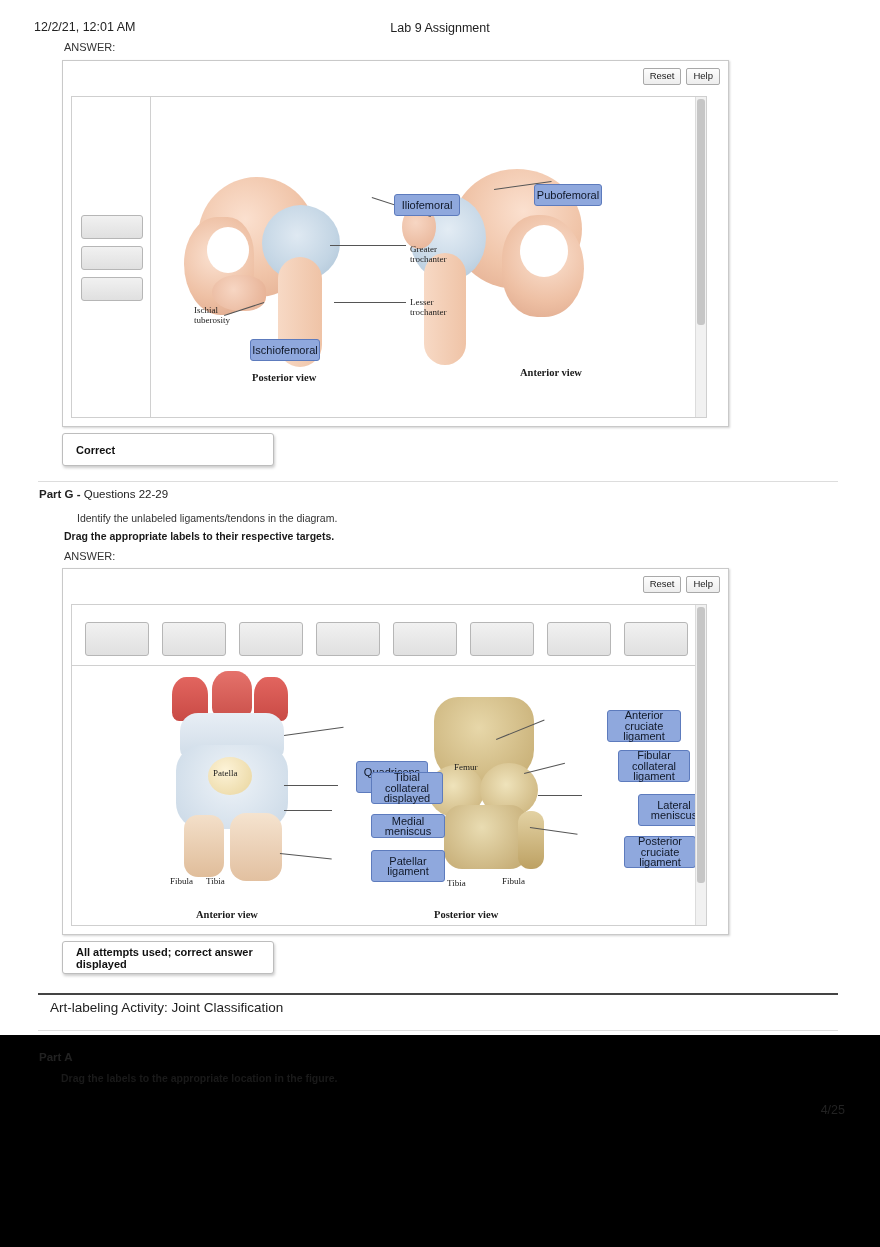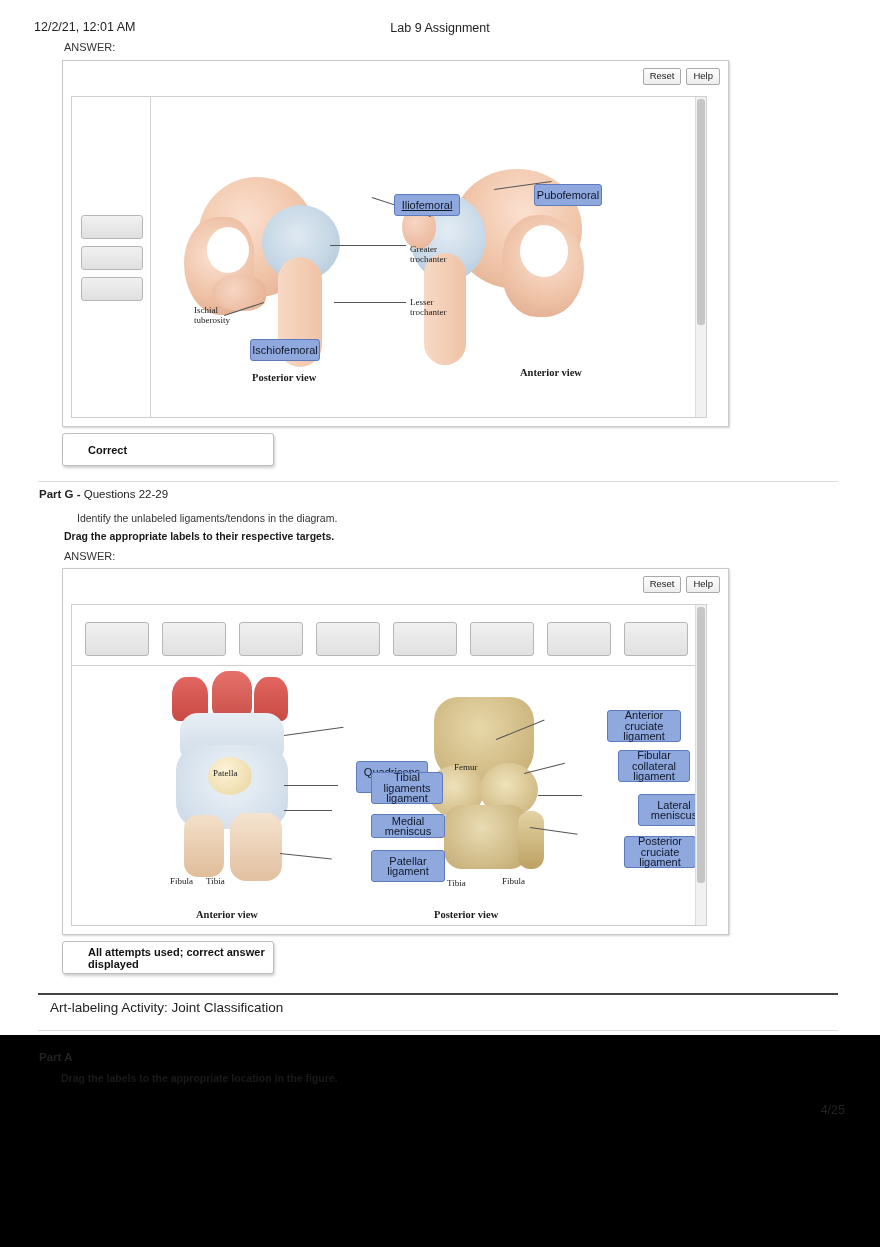--- a/index.html
+++ b/index.html
@@ -138,21 +138,21 @@
     position: absolute;
     background: #fff;
     border: 1px solid #bdbdbd;
     border-radius: 3px;
     box-shadow: 1px 2px 3px rgba(0,0,0,0.2);
     font-size: 11px;
     font-weight: bold;
     color: #111;
     display: flex;
     align-items: center;
-    padding-left: 25px;
+    padding-left: 13px;
     box-sizing: border-box;
   }
   .hr {
     position: absolute;
     background: #dddddd;
     height: 1px;
   }
   .hr-thick {
     position: absolute;
     background: #444444;
@@ -250,21 +250,21 @@
         <span>trochanter</span>
       </div>
       <div class="art-text" style="left:122px; top:208px;">
         <span>Ischial</span><br>
         <span>tuberosity</span>
       </div>
 
       <div class="art-caption" style="left:180px; top:275px;">Posterior view</div>
       <div class="art-caption" style="left:448px; top:270px;">Anterior view</div>
 
-      <div class="lbl" style="left:322px; top:97px; width:66px; height:22px;text-decoration:underline;">Iliofemoral</div>
+      <div class="lbl" style="left:322px; top:97px; width:66px; height:22px;">Iliofemoral</div>
       <div class="lbl" style="left:462px; top:87px; width:68px; height:22px;">Pubofemoral</div>
       <div class="lbl" style="left:178px; top:242px; width:70px; height:22px;">Ischiofemoral</div>
 
       <div class="scrollbar" style="right:0px; top:0px; width:10px; height:320px;">
         <div class="scrollthumb" style="top:2px; height:226px;"></div>
       </div>
     </div>
   </div>
 
   <div class="feedback" style="left:62px; top:433px; width:212px; height:33px;">Correct</div>
@@ -334,21 +334,21 @@
       <div class="art-text" style="left:98px; top:271px;">Fibula</div>
       <div class="art-text" style="left:134px; top:271px;">Tibia</div>
       <div class="art-text" style="left:382px; top:157px;">Femur</div>
       <div class="art-text" style="left:375px; top:273px;">Tibia</div>
       <div class="art-text" style="left:430px; top:271px;">Fibula</div>
 
       <div class="art-caption" style="left:124px; top:304px;">Anterior view</div>
       <div class="art-caption" style="left:362px; top:304px;">Posterior view</div>
 
       <div class="lbl" style="left:284px; top:124px; width:72px; height:32px;margin-top:32px;">Quadriceps tendon</div>
-      <div class="lbl" style="left:299px; top:167px; width:72px; height:32px;">Tibial ligaments ligament</div>
+      <div class="lbl" style="left:299px; top:167px; width:72px; height:32px;">Tibial collateral displayed</div>
       <div class="lbl" style="left:299px; top:209px; width:74px; height:24px;text-align:center;">Medial meniscus</div>
       <div class="lbl" style="left:299px; top:245px; width:74px; height:32px;">Patellar ligament</div>
       <div class="lbl" style="left:535px; top:105px; width:74px; height:32px;">Anterior cruciate ligament</div>
       <div class="lbl" style="left:546px; top:145px; width:72px; height:32px;">Fibular collateral ligament</div>
       <div class="lbl" style="left:566px; top:189px; width:72px; height:32px;">Lateral meniscus</div>
       <div class="lbl" style="left:552px; top:231px; width:72px; height:32px;">Posterior cruciate ligament</div>
 
       <div class="scrollbar" style="right:0px; top:0px; width:10px; height:320px;">
         <div class="scrollthumb" style="top:2px; height:276px;"></div>
       </div>

